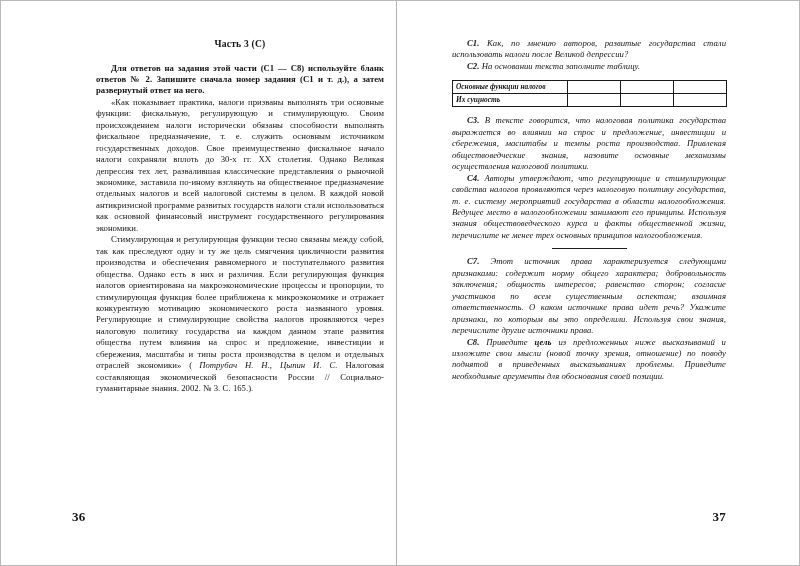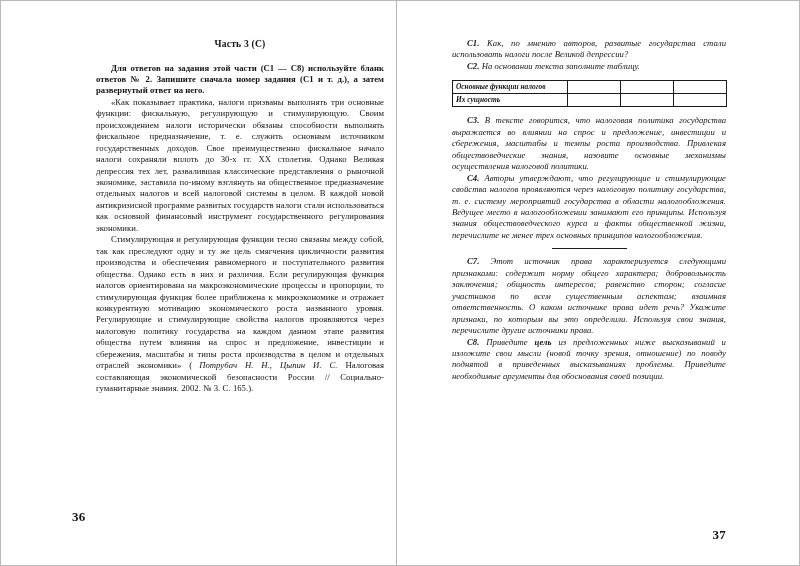--- a/index.html
+++ b/index.html
@@ -109,21 +109,21 @@
   }
 
   .folio {
     position: absolute;
     font-size: 13px;
     font-weight: bold;
     letter-spacing: 0.3px;
     font-family: Liberation Serif, serif;
   }
   .folio-left  { left: 72px;  bottom: 41px; }
-  .folio-right { right: 74px; bottom: 23px; }
+  .folio-right { right: 74px; bottom: 41px; }
 
   .q-block { margin-top: 0; }
 </style>
 </head>
 <body>
 
 <div id="page">
 
   <div class="sheet-frame"></div>
 

